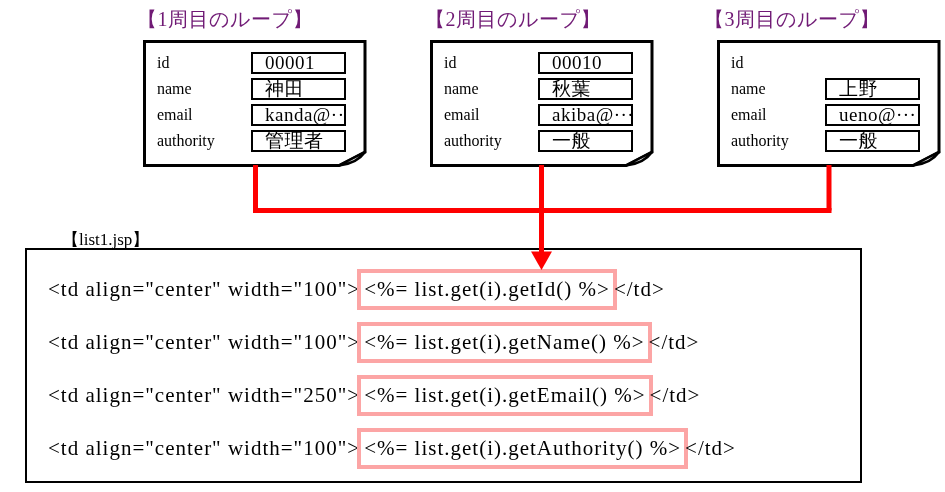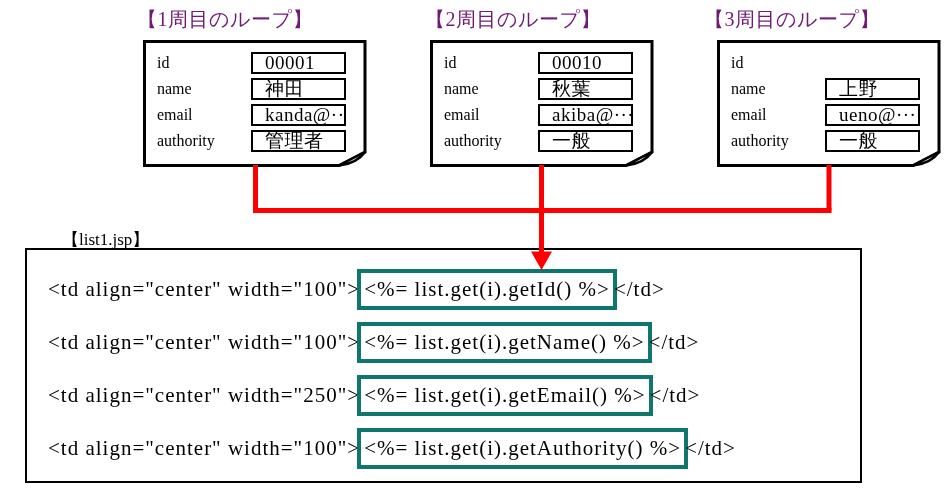--- a/index.html
+++ b/index.html
@@ -37,21 +37,21 @@
     width:837px; height:235px; border:2px solid #000; background:#fff;
   }
   .code-line {
     position:absolute; left:21px; height:44px; display:flex;
     align-items:center; white-space:nowrap; font-size:21px;
     letter-spacing:1px;
   }
   .l0{top:17px}.l1{top:70px}.l2{top:123px}.l3{top:176px}
   .hl {
     display:inline-flex; align-items:center;
-    border:4px solid #0f766e; padding:4px 3px; margin:0 -3px;
+    border:4px solid #fca5a5; padding:4px 3px; margin:0 -3px;
     background:transparent;
   }
 </style>
 </head>
 <body>
 
 <div class="canvas">
 
   <div class="loop-title" style="left:137px">【1周目のループ】</div>
   <div class="loop-title" style="left:425px">【2周目のループ】</div>

